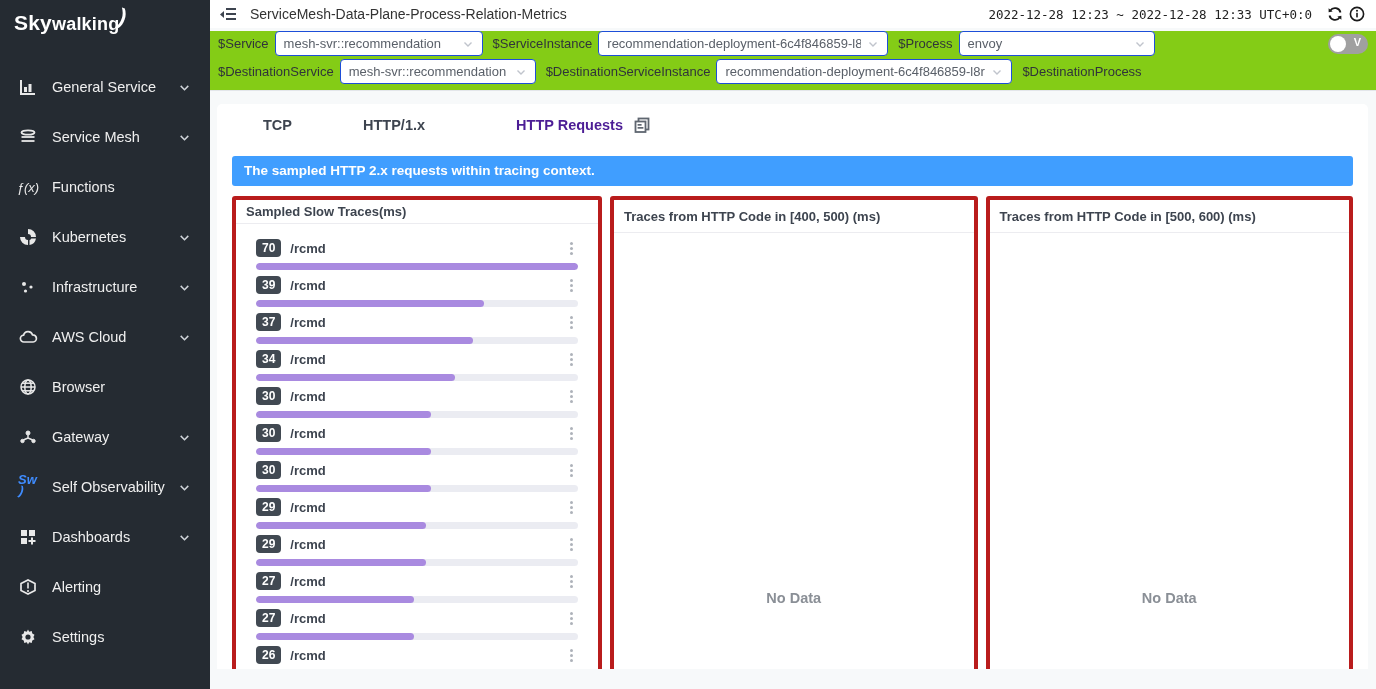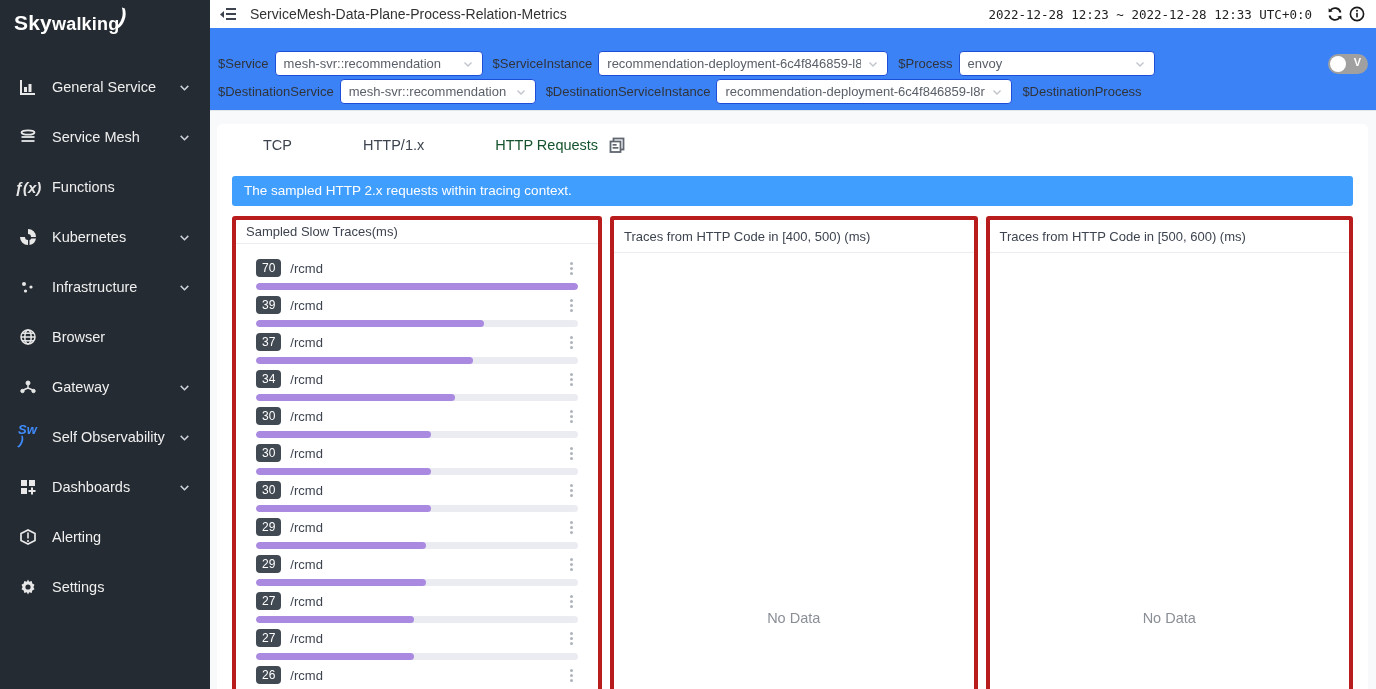--- a/index.html
+++ b/index.html
@@ -19,37 +19,37 @@
 
   
   .main { position: absolute; left: 210px; top: 0; width: 1166px; height: 689px; }
 
   .topbar { height: 28px; background: #fff; display: flex; align-items: center; padding: 0 10px; }
   .collapse-icon { width: 18px; height: 18px; margin-right: 12px; cursor: pointer; display: flex; align-items: center; }
   .page-title { font-size: 14px; color: #333; flex: 1; white-space: nowrap; overflow: hidden; }
   .time-range { font-family: "DejaVu Sans Mono", monospace; font-size: 12.5px; color: #222; margin-right: 10px; white-space: nowrap; cursor: pointer; }
   .tb-icon { width: 18px; height: 18px; margin-left: 4px; cursor: pointer; display: flex; align-items: center; justify-content: center; }
 
-  .filterbar { background: #3b82f6; padding: 20px 8px 6px 8px; border-bottom: 1px solid #e3e6ea; }
+  .filterbar { background: #84cc16; padding: 0 8px 6px 8px; border-bottom: 1px solid #e3e6ea; }
   .filter-row { display: flex; align-items: center; margin-top: 3px; }
   .filter-group { display: flex; align-items: center; margin-right: 10px; }
   .filter-label { font-size: 13px; color: #30343a; margin-right: 6px; white-space: nowrap; }
   .select-box { background: #fff; border: 1px solid #1d4ed8; border-radius: 4px; height: 25px; display: flex; align-items: center; padding: 0 8px; font-size: 13px; color: #5a6069; cursor: pointer; }
   .select-box .sel-value { flex: 1; overflow: hidden; white-space: nowrap; }
   .select-box .sel-arrow { color: #c0c4cc; margin-left: 6px; display: flex; align-items: center; }
   .toggle { margin-left: auto; width: 40px; height: 20px; border-radius: 10px; background: #a0a0a0; position: relative; cursor: pointer; flex-shrink: 0; }
   .toggle .knob { position: absolute; left: 2px; top: 2px; width: 16px; height: 16px; background: #fff; border-radius: 50%; }
   .toggle .tg-label { position: absolute; right: 7px; top: 2.5px; color: #fff; font-size: 11px; font-weight: bold; }
 
-  .content { padding: 13px 8px 16px 7px; height: calc(689px - 95px); }
+  .content { padding: 13px 8px 16px 7px; height: calc(689px - 95px); font-weight: bold; }
   .card { background: #fff; border-radius: 5px 5px 0 0; height: 100%; overflow: hidden; }
 
   .tabbar { height: 42px; display: flex; align-items: center; padding-left: 46px; }
   .tab { font-size: 14.5px; color: #3d444f; margin-right: 71px; cursor: pointer; white-space: nowrap; }
-  .tab.active { color: #14532d; margin-right: 10px; }
+  .tab.active { color: #4c1d95; margin-right: 10px; margin-left: 20px; }
   .copy-icon { width: 20px; height: 20px; cursor: pointer; display: flex; align-items: center; }
 
   .banner { margin: 10px 15px; height: 30px; line-height: 30px; background: #409eff; border-radius: 3px; color: #fff; font-size: 13.5px; padding-left: 12px; }
 
   .panels { display: grid; grid-template-columns: 370px 1fr 1fr; gap: 8px; padding: 0 15px; height: 489px; }
   .panel { border: 4px solid #b91c1c; border-radius: 3px 3px 0 0; background: #fff; display: flex; flex-direction: column; overflow: hidden; }
   .panel-header { height: 33px; display: flex; align-items: center; padding: 0 10px; border-bottom: 1px solid #ececf0; font-size: 13px; color: #3d444f; white-space: nowrap; overflow: hidden; }
   .panel-body { flex: 1; position: relative; }
   .no-data { position: absolute; left: 0; right: 0; top: 357px; text-align: center; color: #8a8f96; font-size: 14.5px; }
 
@@ -94,21 +94,21 @@
         </span>
         <span class="mi-label">Service Mesh</span>
         <span class="mi-chevron">
           <svg width="13" height="13" viewBox="0 0 12 12" fill="none" stroke="#cfd3d9" stroke-width="1.4">
             <polyline points="2.5,4.5 6,8 9.5,4.5"></polyline>
           </svg>
         </span>
       </div>
       <div class="menu-item">
         <span class="mi-icon">
-          <span style="font-size:15px;font-style:italic;font-weight:bold;white-space:nowrap;">ƒ(x)</span>
+          <span style="font-size:13px;font-style:italic;font-weight:normal;white-space:nowrap;">ƒ(x)</span>
         </span>
         <span class="mi-label">Functions</span>
       </div>
       <div class="menu-item">
         <span class="mi-icon">
           <svg width="18" height="18" viewBox="0 0 18 18">
             <path d="M9 1 A8 8 0 0 1 17 9 L12 9 A3 3 0 0 0 9 6 Z" fill="#e8e8e8"></path>
             <path d="M1 9 A8 8 0 0 0 9 17 L9 12 A3 3 0 0 1 6 9 Z" fill="#e8e8e8"></path>
             <path d="M17 10.5 A8 8 0 0 1 10.5 17 L10.5 12.3 A3 3 0 0 0 12.3 10.5 Z" fill="#e8e8e8"></path>
             <path d="M1.3 7 A8 8 0 0 1 7 1.3 L7 6 A3 3 0 0 0 6 7 Z" fill="none"></path>
@@ -123,20 +123,33 @@
       </div>
       <div class="menu-item">
         <span class="mi-icon">
           <svg width="18" height="18" viewBox="0 0 18 18" fill="#e8e8e8">
             <circle cx="5" cy="6" r="2"></circle>
             <circle cx="12" cy="9" r="1.6"></circle>
             <circle cx="6.5" cy="13" r="1.6"></circle>
           </svg>
         </span>
         <span class="mi-label">Infrastructure</span>
+        <span class="mi-chevron">
+          <svg width="13" height="13" viewBox="0 0 12 12" fill="none" stroke="#cfd3d9" stroke-width="1.4">
+            <polyline points="2.5,4.5 6,8 9.5,4.5"></polyline>
+          </svg>
+        </span>
+      </div>
+      <div class="menu-item">
+        <span class="mi-icon">
+          <svg width="19" height="19" viewBox="0 0 19 19" fill="none" stroke="#e8e8e8" stroke-width="1.7">
+            <path d="M5 14 a3.4 3.4 0 0 1 -0.4 -6.8 a4.6 4.6 0 0 1 8.9 -0.4 a3.6 3.6 0 0 1 0.6 7.2 Z"></path>
+          </svg>
+        </span>
+        <span class="mi-label">AWS Cloud</span>
         <span class="mi-chevron">
           <svg width="13" height="13" viewBox="0 0 12 12" fill="none" stroke="#cfd3d9" stroke-width="1.4">
             <polyline points="2.5,4.5 6,8 9.5,4.5"></polyline>
           </svg>
         </span>
       </div>
       <div class="menu-item">
         <span class="mi-icon">
           <svg width="18" height="18" viewBox="0 0 18 18" fill="none" stroke="#e8e8e8" stroke-width="1.5">
             <circle cx="9" cy="9" r="7"></circle>

